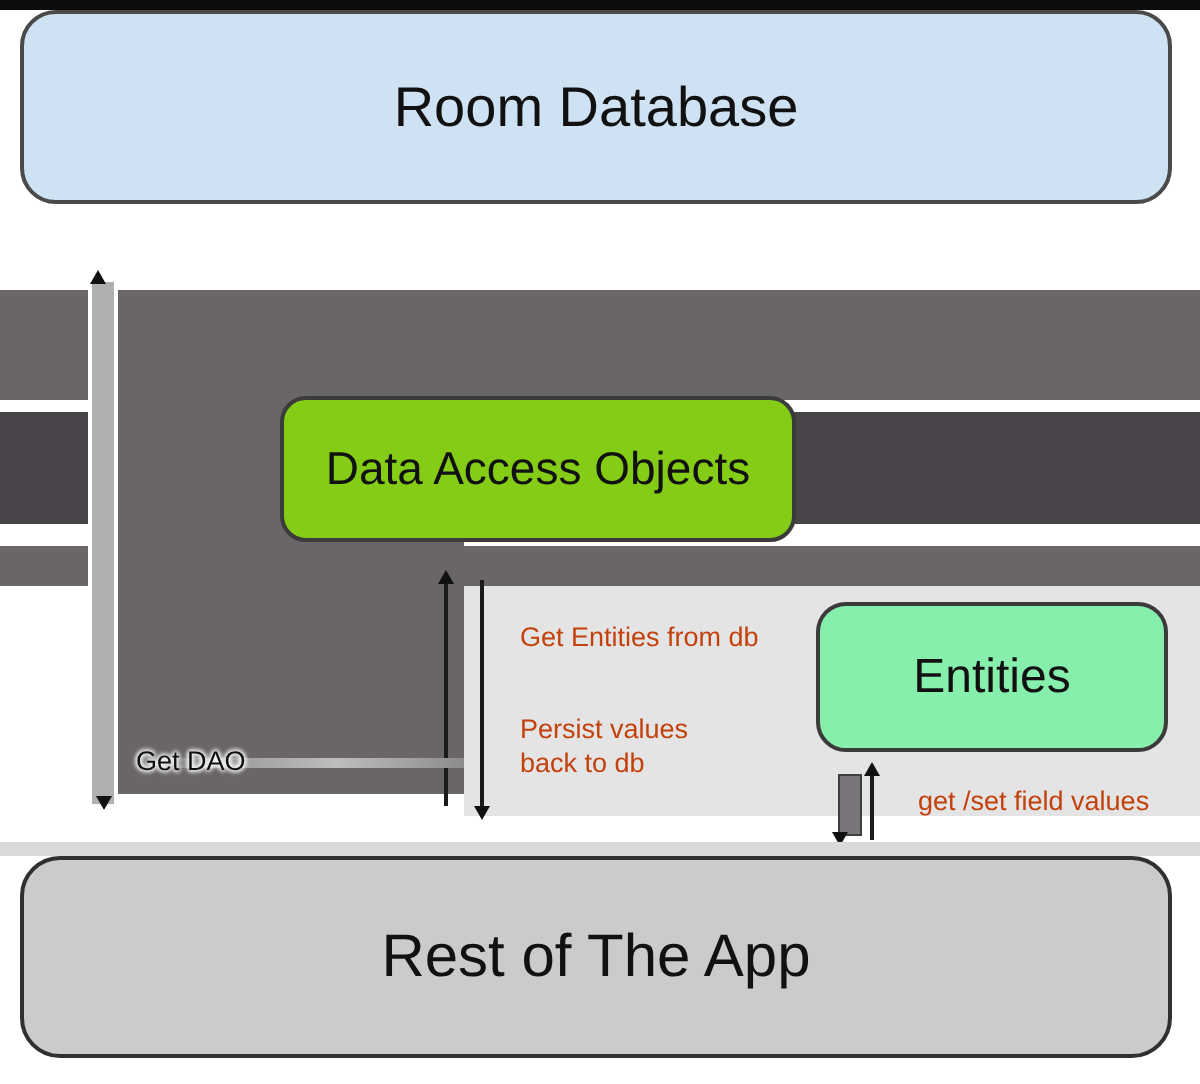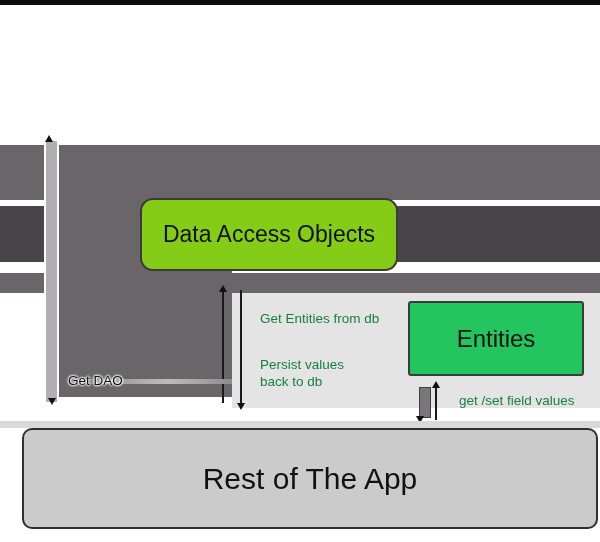--- a/index.html
+++ b/index.html
@@ -12,24 +12,24 @@
   
   .top-strip{left:0;top:0;width:600px;height:5px;background:#0d0d0d;}
 
   
   .node{display:flex;align-items:center;justify-content:center;
         box-sizing:border-box;color:#111;}
   .room-db{left:10px;top:5px;width:576px;height:97px;background:#cfe2f3;
            border:2px solid #4a4a4a;border-radius:18px;font-size:28px;}
   .dao{left:140px;top:198px;width:258px;height:73px;background:#84cc16;
        border:2px solid #3b3b3b;border-radius:13px;font-size:23px;}
-  .entities{left:408px;top:301px;width:176px;height:75px;background:#22c55e;
-            border:2px solid #3b3b3b;border-radius:3px;font-size:24px;}
-  .rest-app{left:22px;top:428px;width:576px;height:101px;background:#cbcbcb;
-            border:2px solid #303030;border-radius:10px;font-size:30px;}
+  .entities{left:408px;top:301px;width:176px;height:75px;background:#86efac;
+            border:2px solid #3b3b3b;border-radius:15px;font-size:24px;}
+  .rest-app{left:10px;top:428px;width:576px;height:101px;background:#cbcbcb;
+            border:2px solid #303030;border-radius:20px;font-size:30px;}
 
   
   .band-top{left:0;top:145px;width:600px;height:55px;background:#696569;}
   .band-mid{left:0;top:206px;width:600px;height:56px;background:#48444a;}
   .band-low{left:0;top:273px;width:600px;height:20px;background:#696569;}
   .big-block{left:57px;top:145px;width:175px;height:252px;background:#696569;}
   .light-panel{left:232px;top:293px;width:368px;height:115px;background:#e5e4e5;}
   .vbar{left:46px;top:141px;width:11px;height:261px;background:#b2afb2;
         box-shadow:-2px 0 0 #ffffff,2px 0 0 #ffffff;}
   .pre-strip{left:0;top:421px;width:600px;height:7px;background:#d9d9d9;}
@@ -51,21 +51,21 @@
   .head-down{border-left:4px solid transparent;border-right:4px solid transparent;
              border-top:7px solid #111;}
   .vbar-head-up{left:45px;top:135px;}
   .vbar-head-down{left:48px;top:398px;}
   .up-line-head{left:219px;top:285px;}
   .down-line-head{left:237px;top:403px;}
   .mini-line-head{left:432px;top:381px;}
   .mini-bar-head{left:416px;top:416px;}
 
   
-  .lbl{font-size:13.5px;color:#15803d;white-space:nowrap;}
+  .lbl{font-size:13.5px;color:#c2410c;white-space:nowrap;}
   .lbl-get-entities{left:260px;top:311px;}
   .lbl-persist1{left:260px;top:357px;}
   .lbl-persist2{left:260px;top:374px;}
   .lbl-get-set{left:443px;top:393px;margin-left:16px;}
   .lbl-get-dao{left:68px;top:373px;color:#0f0f0f;
      text-shadow:0 1px 2px rgba(255,255,255,.95),0 -1px 2px rgba(255,255,255,.95),
                  1px 0 2px rgba(255,255,255,.95),-1px 0 2px rgba(255,255,255,.95);}
 </style>
 </head>
 <body>
@@ -77,20 +77,23 @@
   <div class="abs band-top"></div>
   <div class="abs band-mid"></div>
   <div class="abs band-low"></div>
   <div class="abs big-block"></div>
   <div class="abs light-panel"></div>
 
   <div class="abs vbar"></div>
   <div class="abs head head-up vbar-head-up"></div>
   <div class="abs head head-down vbar-head-down"></div>
 
+  <div class="abs node room-db">
+    <span>Room Database</span>
+  </div>
   <div class="abs node dao">
     <span>Data Access Objects</span>
   </div>
   <div class="abs node entities">
     <span>Entities</span>
   </div>
 
   <div class="abs vline up-line"></div>
   <div class="abs head head-up up-line-head"></div>
   <div class="abs vline down-line"></div>

